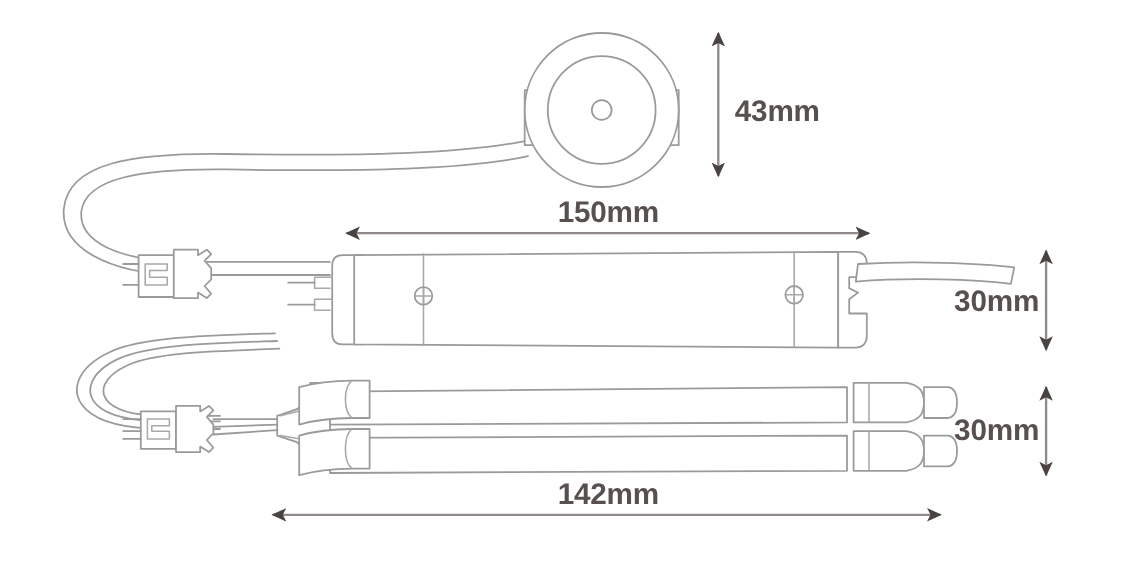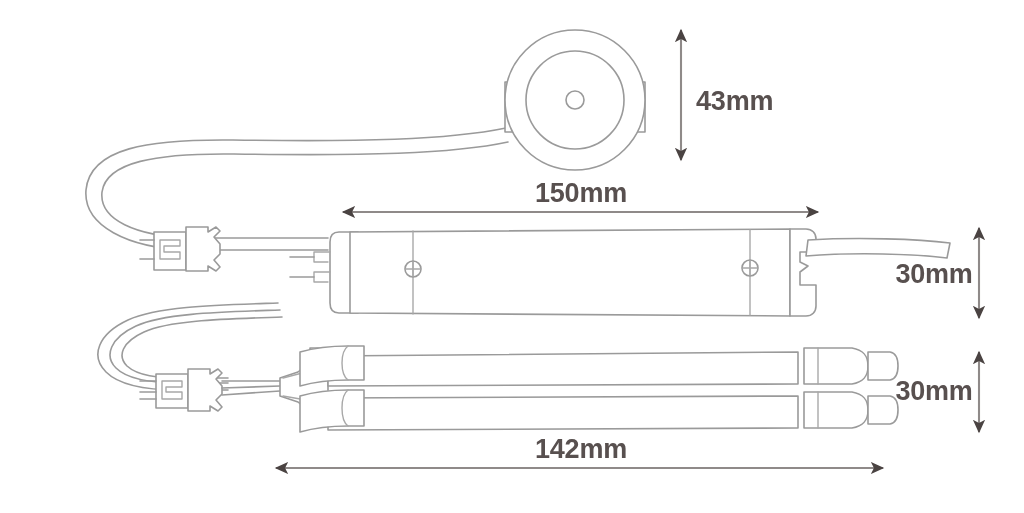--- a/index.html
+++ b/index.html
@@ -12,21 +12,20 @@
     width: 1024px;
     height: 513px;
     font-family: "Liberation Sans", sans-serif;
     overflow: hidden;
     position: relative;
   }
   #drawing-root {
     position: relative;
     width: 848px;
     height: 513px;
-    margin-left: 28px;
   }
   svg#technical-drawing {
     display: block;
     width: 1024px;
     height: 513px;
   }
   .part-line {
     fill: #ffffff;
     stroke: #9a9a9a;
     stroke-width: 1.6;

